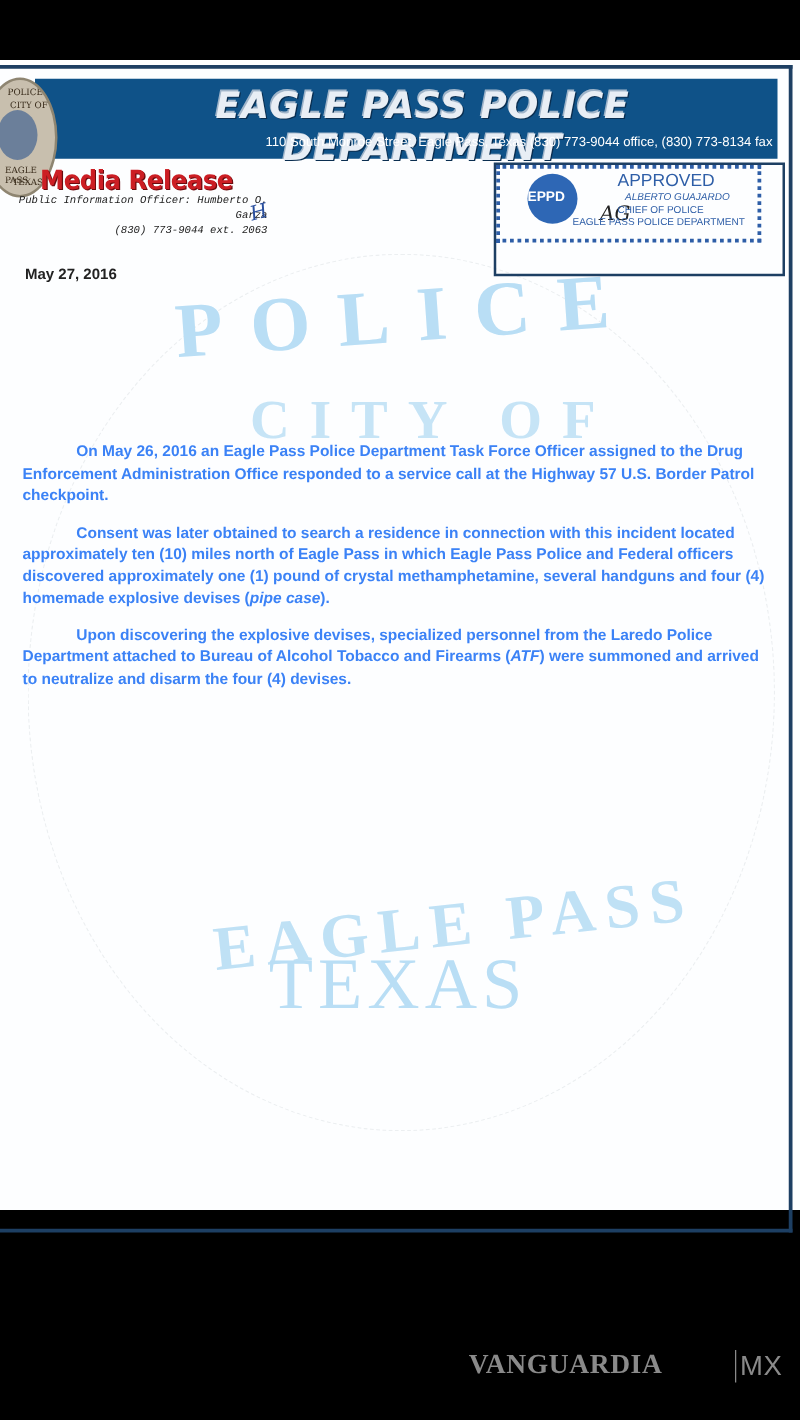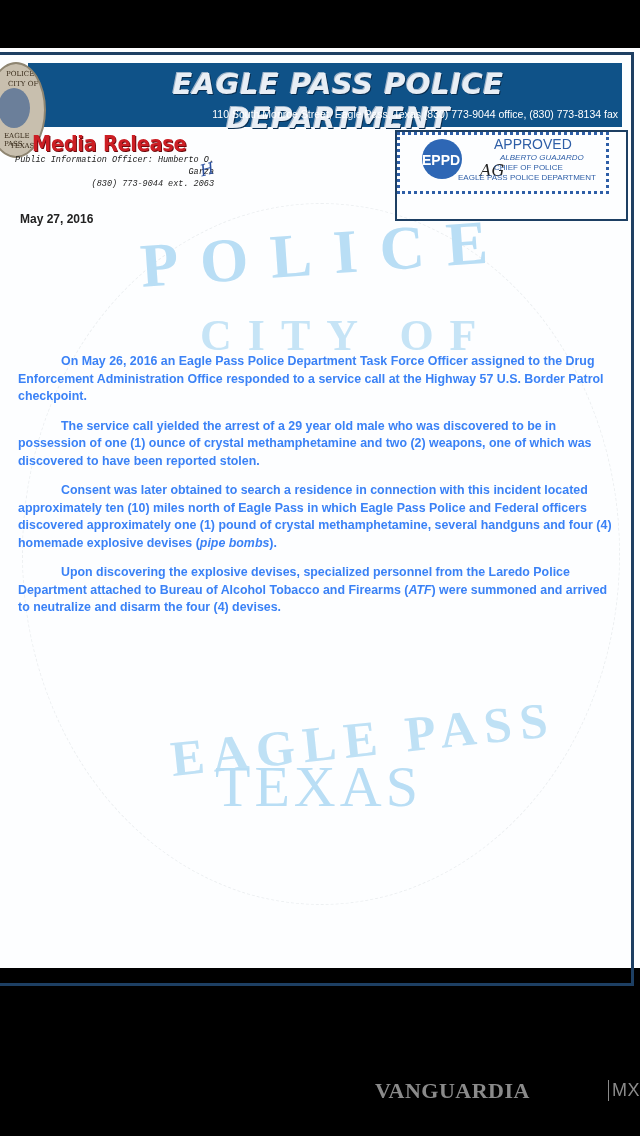--- a/index.html
+++ b/index.html
@@ -11,31 +11,31 @@
   .banner-address { position:absolute; left:30px; top:45px; width:560px; text-align:right; font-size:10.5px; color:#ffffff; }
   .seal { position:absolute; left:-14px; top:14px; width:56px; height:92px; border-radius:50%; background:#c8bfae; border:2px solid #8e8571; overflow:hidden; }
   .seal-inner { position:absolute; left:10px; top:24px; width:32px; height:40px; border-radius:50%; background:#6b7f9a; }
   .seal-text { position:absolute; font-size:7px; color:#3a2d1c; font-family:"DejaVu Serif", serif; }
   .media { position:absolute; left:32px; top:84px; font-family:"DejaVu Sans", sans-serif; font-weight:bold; font-size:21px; color:#cc1e24; letter-spacing:-0.3px; text-shadow:1px 1px 0 #6b0b0e; transform:scaleX(0.92); transform-origin:left; }
   .pio { position:absolute; left:14px; top:106px; width:200px; font-size:8.5px; font-style:italic; color:#222; text-align:right; line-height:12px;font-family:Liberation Mono, monospace; }
   .sig-pio { position:absolute; left:200px; top:112px; font-family:"DejaVu Serif", serif; font-style:italic; color:#2a4f9e; font-size:16px; transform:rotate(-15deg); }
   .approved { position:absolute; left:397px; top:84px; width:212px; height:62px; border:3px dotted #2e5ea7; box-sizing:border-box; }
   .approved-outer { position:absolute; left:395px; top:82px; width:233px; height:91px; border:2px solid #1d3f63; box-sizing:border-box; }
   .badge { position:absolute; left:22px; top:4px; width:40px; height:40px; border-radius:50%; background:#2e67b5; }
-  .badge-text { position:absolute; left:0; top:13px; width:22px; text-align:center; color:#fff; font-size:14px; font-weight:bold; }
+  .badge-text { position:absolute; left:0; top:13px; width:22px; text-align:center; color:#fff; font-size:11px; font-weight:bold; }
   .appr-title { position:absolute; left:94px; top:1px; font-size:14px; color:#2e5ea7; }
   .appr-line { position:absolute; font-size:8px; color:#2e5ea7; }
   .sig-chief { position:absolute; left:80px; top:12px; font-family:"DejaVu Serif", serif; font-style:italic; color:#222; font-size:16px;margin-top:14px; }
   .date { position:absolute; left:20px; top:153px; font-size:12px; font-weight:bold; color:#222;margin-top:11px; }
   .wm { position:absolute; font-family:"Liberation Serif", serif; color:#b9def5; font-weight:bold; }
   .ring { position:absolute; left:22px; top:155px; width:596px; height:700px; border-radius:50%; border:1px dashed #eceff1; }
   .body { position:absolute; left:18px; top:270px; width:600px; font-size:12.4px; font-weight:bold; color:#3b82f6; line-height:17.5px;margin-top:35px; }
   .body p { margin:0 0 12px 0; text-indent:43px; }
   .footer-logo { position:absolute; left:375px; top:1078px; font-family:"Liberation Serif", serif; font-weight:bold; font-size:22px; color:#8a8a8a; letter-spacing:0.5px; }
-  .footer-mx { position:absolute; left:608px; top:1080px; font-size:18px; color:#8a8a8a; border-left:1px solid #8a8a8a; padding-left:3px; letter-spacing:0.5px; }
+  .footer-mx { position:absolute; left:588px; top:1080px; font-size:22px; color:#8a8a8a; border-left:1px solid #8a8a8a; padding-left:3px; letter-spacing:0.5px; }
 </style>
 </head>
 <body>
 
 <div class="page">
 
   <div class="ring"></div>
 
   <div class="wm" style="left:140px;top:170px;font-size:62px;letter-spacing:22px;transform:rotate(-4deg);">POLICE</div>
   <div class="wm" style="left:200px;top:262px;font-size:44px;letter-spacing:16px;opacity:0.8;">CITY OF</div>
@@ -73,20 +73,19 @@
     <div class="appr-title">APPROVED</div>
     <div class="appr-line" style="left:100px;top:18px;font-style:italic;">ALBERTO GUAJARDO</div>
     <div class="appr-line" style="left:94px;top:28px;">CHIEF OF POLICE</div>
     <div class="appr-line" style="left:58px;top:38px;">EAGLE PASS POLICE DEPARTMENT</div>
   </div>
 
   <div class="date">May 27, 2016</div>
 
   <div class="body">
     <p>On May 26, 2016 an Eagle Pass Police Department Task Force Officer assigned to the Drug Enforcement Administration Office responded to a service call at the Highway 57 U.S. Border Patrol checkpoint.</p>
-    <p>The service call yielded the arrest of a 29 year old male who was discovered to be in possession of one (1) ounce of crystal methamphetamine and two (2) weapons, one of which was discovered to have been reported stolen.</p>
-    <p>Consent was later obtained to search a residence in connection with this incident located approximately ten (10) miles north of Eagle Pass in which Eagle Pass Police and Federal officers discovered approximately one (1) pound of crystal methamphetamine, several handguns and four (4) homemade explosive devises (<i>pipe bombs</i>).</p>
+    <p>Consent was later obtained to search a residence in connection with this incident located approximately ten (10) miles north of Eagle Pass in which Eagle Pass Police and Federal officers discovered approximately one (1) pound of crystal methamphetamine, several handguns and four (4) homemade explosive devises (<i>pipe case</i>).</p>
     <p>Upon discovering the explosive devises, specialized personnel from the Laredo Police Department attached to Bureau of Alcohol Tobacco and Firearms (<i>ATF</i>) were summoned and arrived to neutralize and disarm the four (4) devises.</p>
   </div>
 </div>
 
 <div class="footer-logo">VANGUARDIA</div>
 <div class="footer-mx">MX</div>
 
 </body></html>

